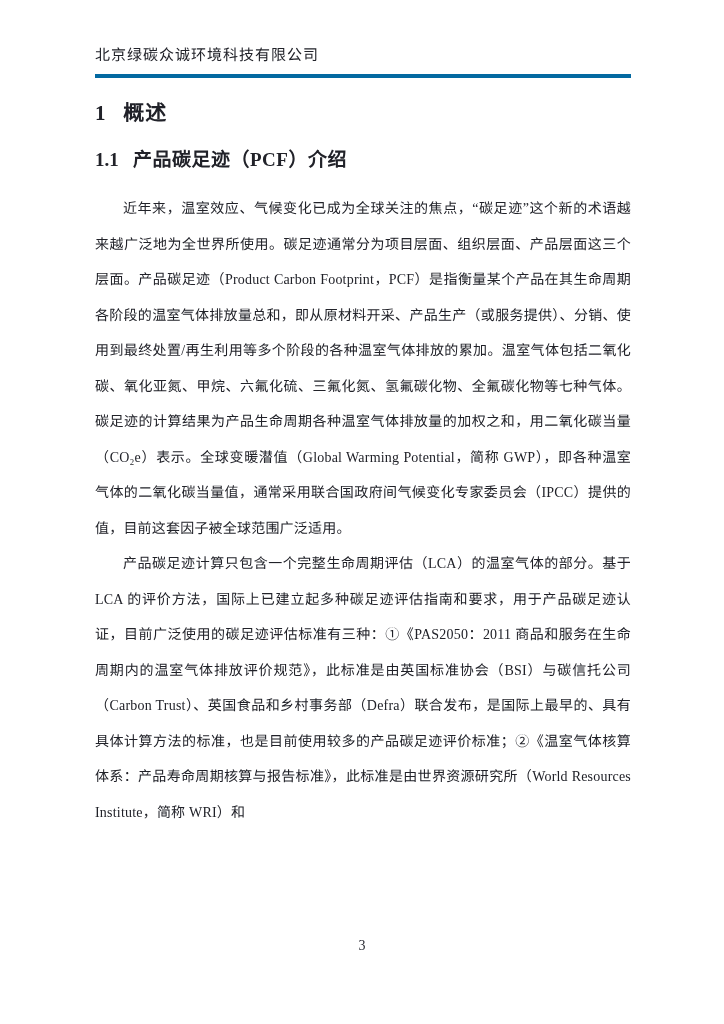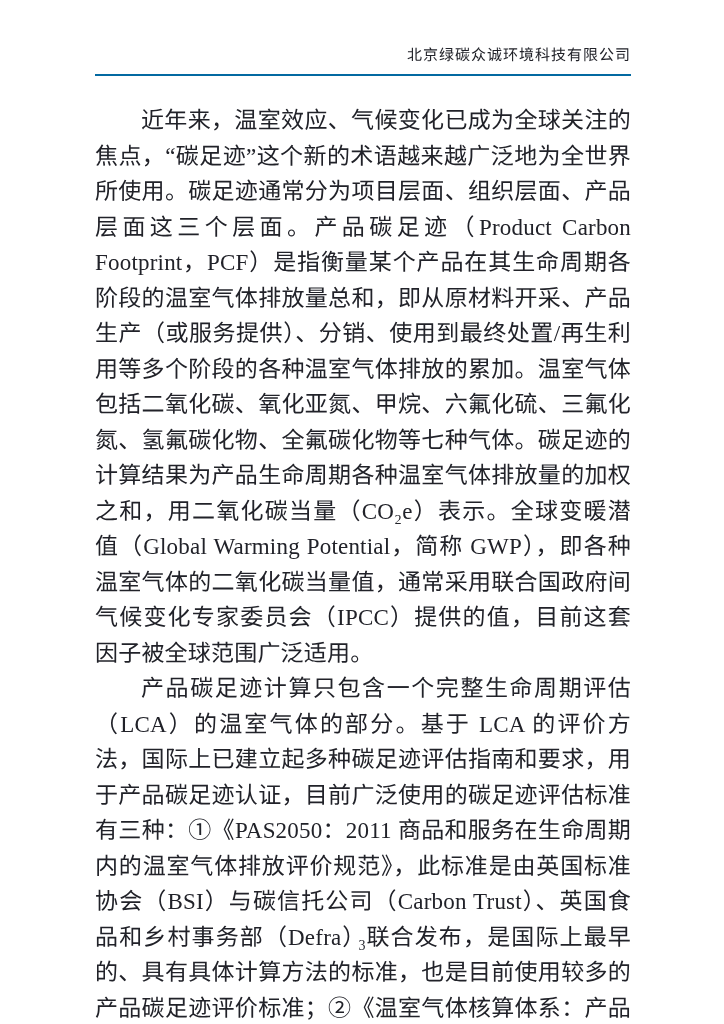--- a/index.html
+++ b/index.html
@@ -18,27 +18,26 @@
   }
   
   .doc-header {
     position: absolute;
     left: 95px;
     width: 536px;
     top: 46px;
     display: flex;
     justify-content: space-between;
     align-items: flex-end;
-    border-bottom: 2px solid #0369a1;
+    border-bottom: 4px solid #0369a1;
     padding-bottom: 9px;
     font-size: 15px;
     line-height: 19px;
     letter-spacing: 1px;
     white-space: nowrap;
-    flex-direction: column;
   }
   .doc-header .archive {
     letter-spacing: 0.5px;
   }
   
   .doc-main {
     position: absolute;
     left: 95px;
     width: 536px;
     top: 86px;
@@ -54,21 +53,21 @@
   h2.subsec {
     margin: 18px 0 0 0;
     font-size: 19px;
     line-height: 28px;
     font-weight: bold;
     letter-spacing: 0.5px;
   }
   h2.subsec .num { margin-right: 0.75em; letter-spacing: 0; }
   p.body-para {
     margin: 0;
-    font-size: 23px;
+    font-size: 14px;
     line-height: 35.5px;
     text-align: justify;
     text-justify: inter-ideograph;
     text-indent: 2em;
     letter-spacing: 0.2px;
   }
   p.body-para.first {
     margin-top: 17px;
   }
   
@@ -86,21 +85,27 @@
 <body>
 
 <div class="page">
 
   <header class="doc-header">
     <span class="company">北京绿碳众诚环境科技有限公司</span>
   </header>
 
   <main class="doc-main">
 
+    <h1 class="sec">
+      <span class="num">1</span><span>概述</span>
+    </h1>
 
+    <h2 class="subsec">
+      <span class="num">1.1</span><span>产品碳足迹（PCF）介绍</span>
+    </h2>
 
     <p class="body-para first">近年来，温室效应、气候变化已成为全球关注的焦点，“碳足迹”这个新的术语越来越广泛地为全世界所使用。碳足迹通常分为项目层面、组织层面、产品层面这三个层面。产品碳足迹（Product Carbon Footprint，PCF）是指衡量某个产品在其生命周期各阶段的温室气体排放量总和，即从原材料开采、产品生产（或服务提供）、分销、使用到最终处置/再生利用等多个阶段的各种温室气体排放的累加。温室气体包括二氧化碳、氧化亚氮、甲烷、六氟化硫、三氟化氮、氢氟碳化物、全氟碳化物等七种气体。碳足迹的计算结果为产品生命周期各种温室气体排放量的加权之和，用二氧化碳当量（CO₂e）表示。全球变暖潜值（Global Warming Potential，简称 GWP），即各种温室气体的二氧化碳当量值，通常采用联合国政府间气候变化专家委员会（IPCC）提供的值，目前这套因子被全球范围广泛适用。</p>
 
     <p class="body-para">产品碳足迹计算只包含一个完整生命周期评估（LCA）的温室气体的部分。基于 LCA 的评价方法，国际上已建立起多种碳足迹评估指南和要求，用于产品碳足迹认证，目前广泛使用的碳足迹评估标准有三种：①《PAS2050：2011 商品和服务在生命周期内的温室气体排放评价规范》，此标准是由英国标准协会（BSI）与碳信托公司（Carbon Trust）、英国食品和乡村事务部（Defra）联合发布，是国际上最早的、具有具体计算方法的标准，也是目前使用较多的产品碳足迹评价标准；②《温室气体核算体系：产品寿命周期核算与报告标准》，此标准是由世界资源研究所（World Resources Institute，简称 WRI）和</p>
 
   </main>
 
   <footer class="doc-footer">
     <span>3</span>
   </footer>

